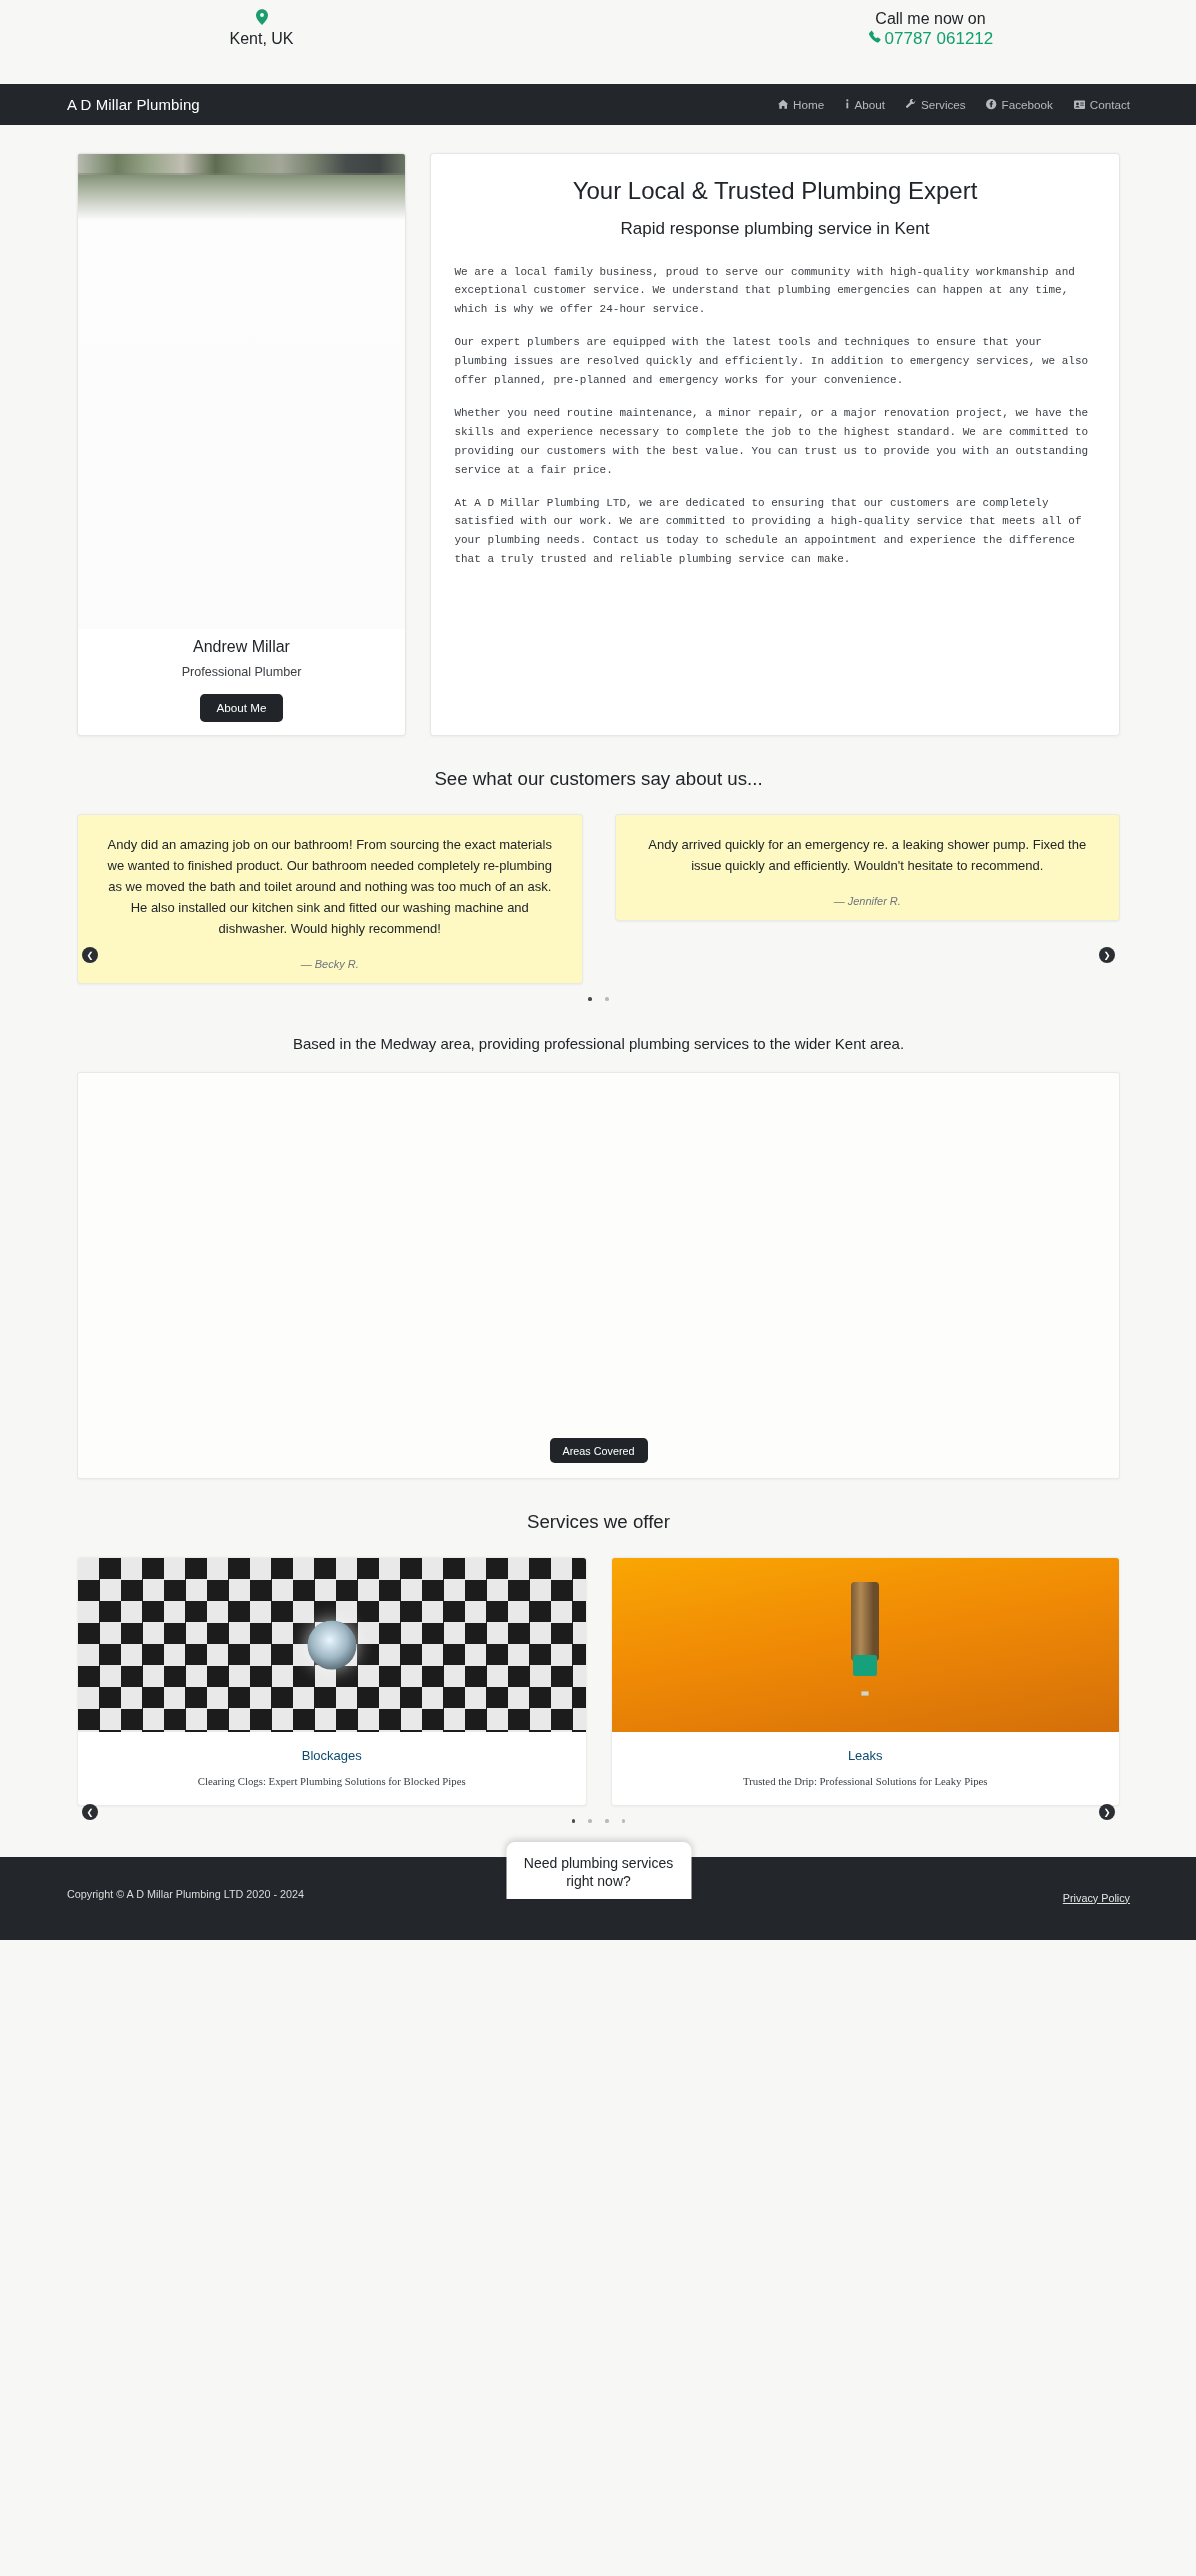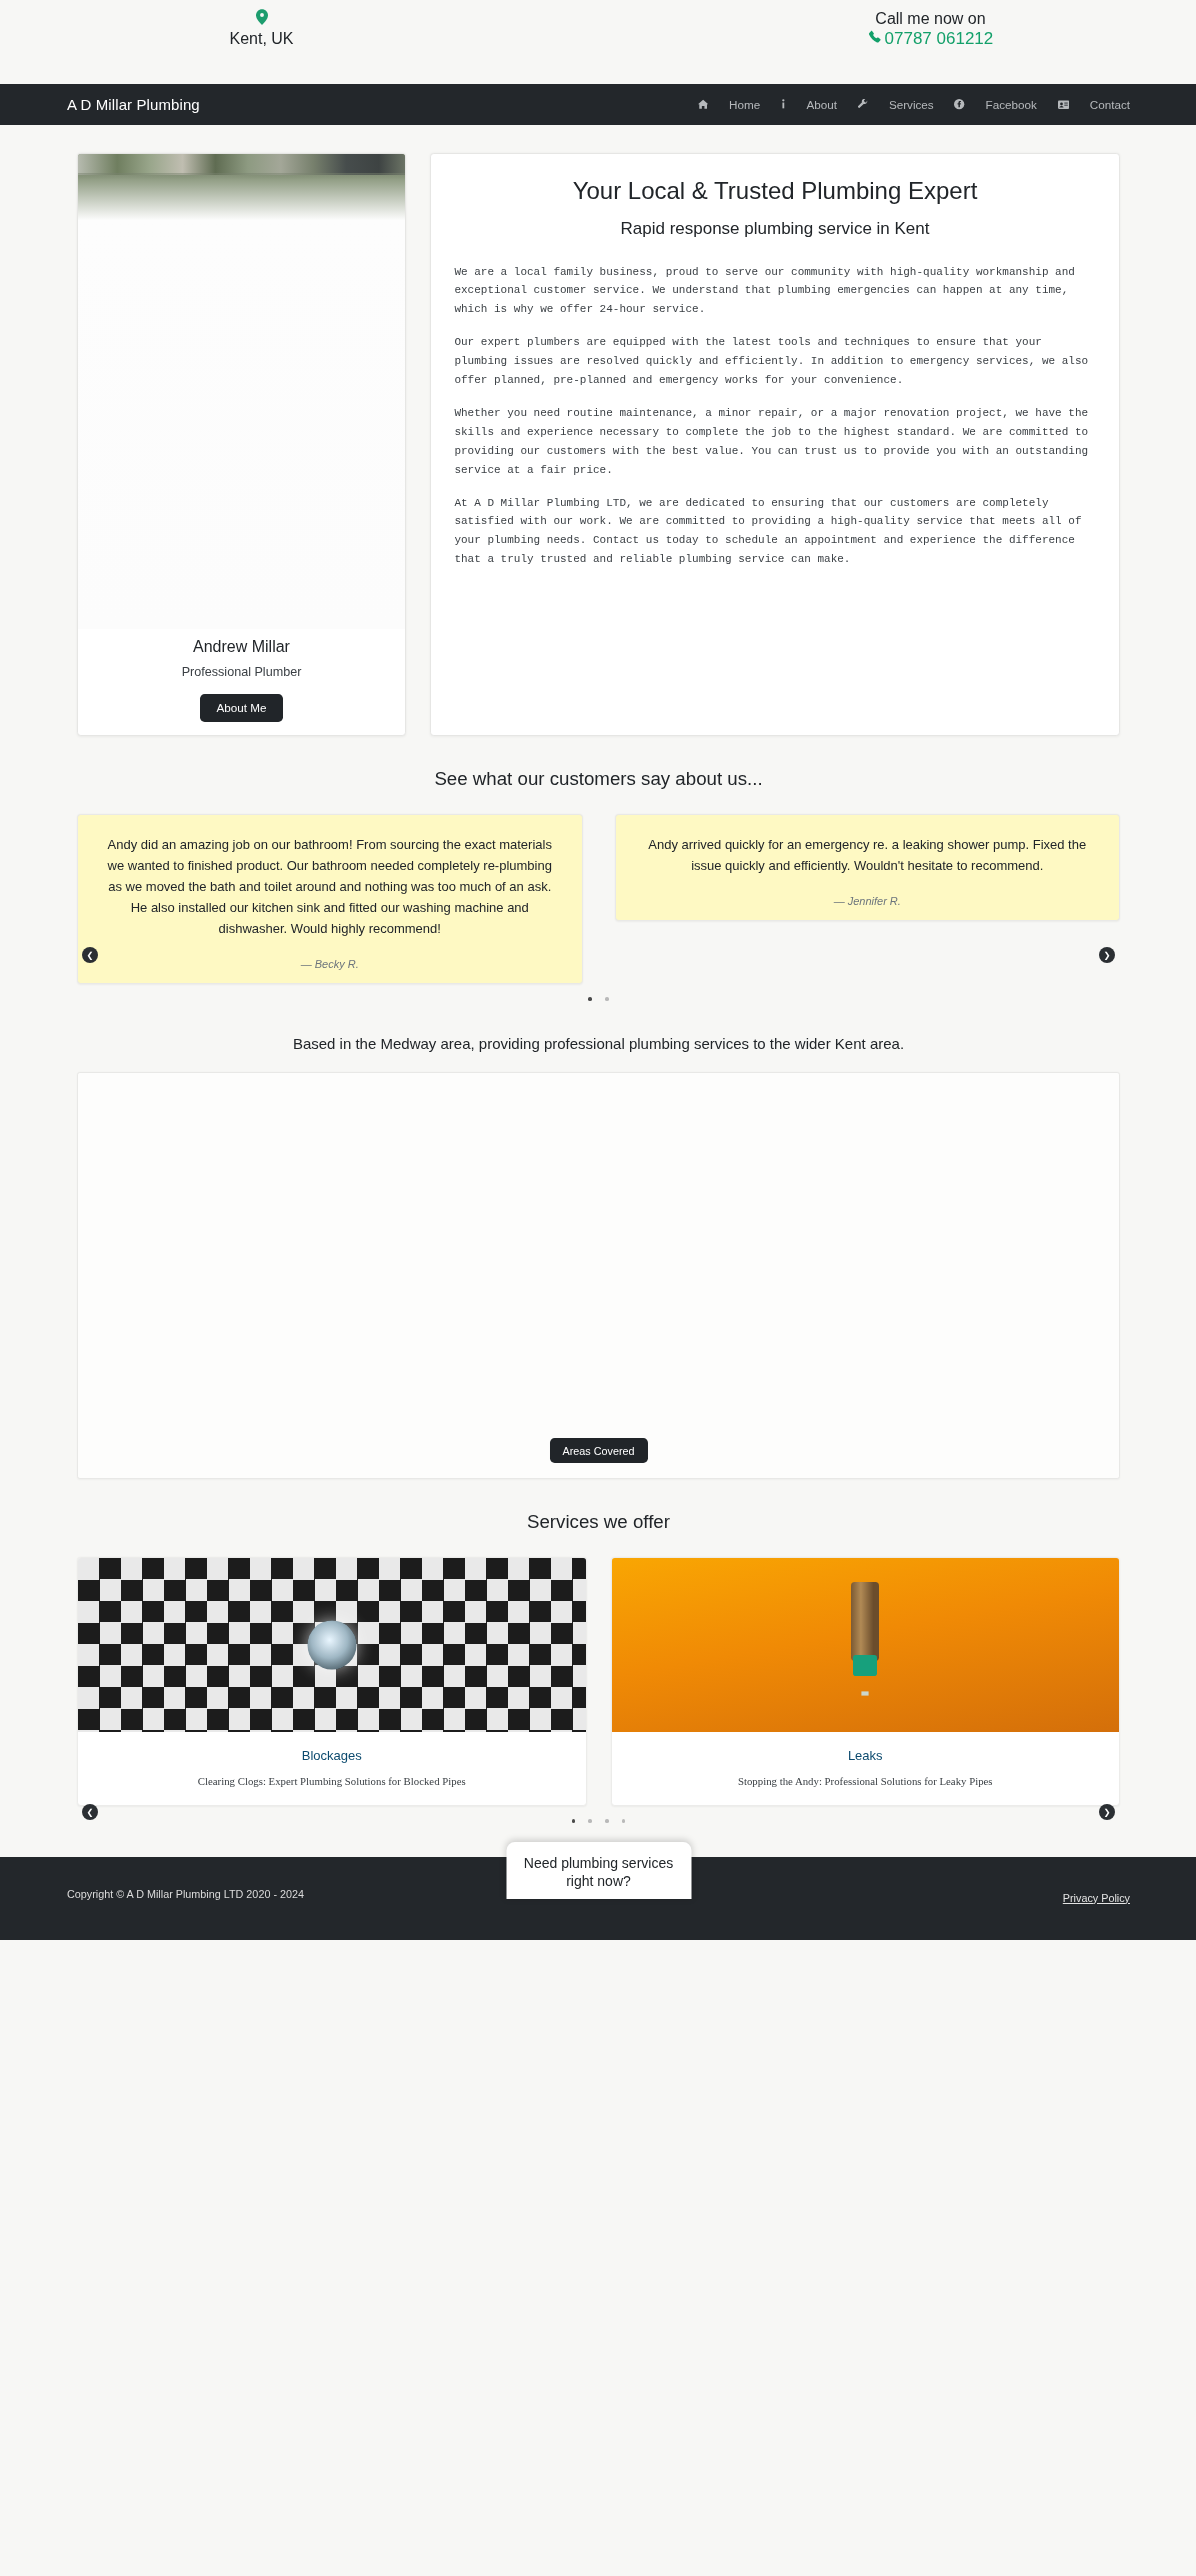--- a/index.html
+++ b/index.html
@@ -65,21 +65,21 @@
     display: flex;
     align-items: center;
     gap: 20.6px;
   }
   .nav-link {
     color: #b6b9bc;
     font-size: 11.7px;
     text-decoration: none;
     display: inline-flex;
     align-items: center;
-    gap: 21px;
+    gap: 5px;
   }
   .nav-link svg { display: block; }
 
   
   .hero {
     display: flex;
     gap: 24px;
     padding: 28px 77px 0;
     align-items: flex-start;
   }
@@ -555,21 +555,21 @@
   </button>
   <div class="services-row">
     <div class="service-card">
       <div class="service-img svc-blockages"></div>
       <h3 class="service-title">Blockages</h3>
       <p class="service-desc">Clearing Clogs: Expert Plumbing Solutions for Blocked Pipes</p>
     </div>
     <div class="service-card">
       <div class="service-img svc-leaks"></div>
       <h3 class="service-title">Leaks</h3>
-      <p class="service-desc">Stopping the Andy: Professional Solutions for Leaky Pipes</p>
+      <p class="service-desc">Trusted the Drip: Professional Solutions for Leaky Pipes</p>
     </div>
   </div>
   <div class="dots">
     <button class="dot"></button>
     <button class="dot inactive"></button>
     <button class="dot inactive"></button>
     <button class="dot inactive"></button>
   </div>
 </section>
 

